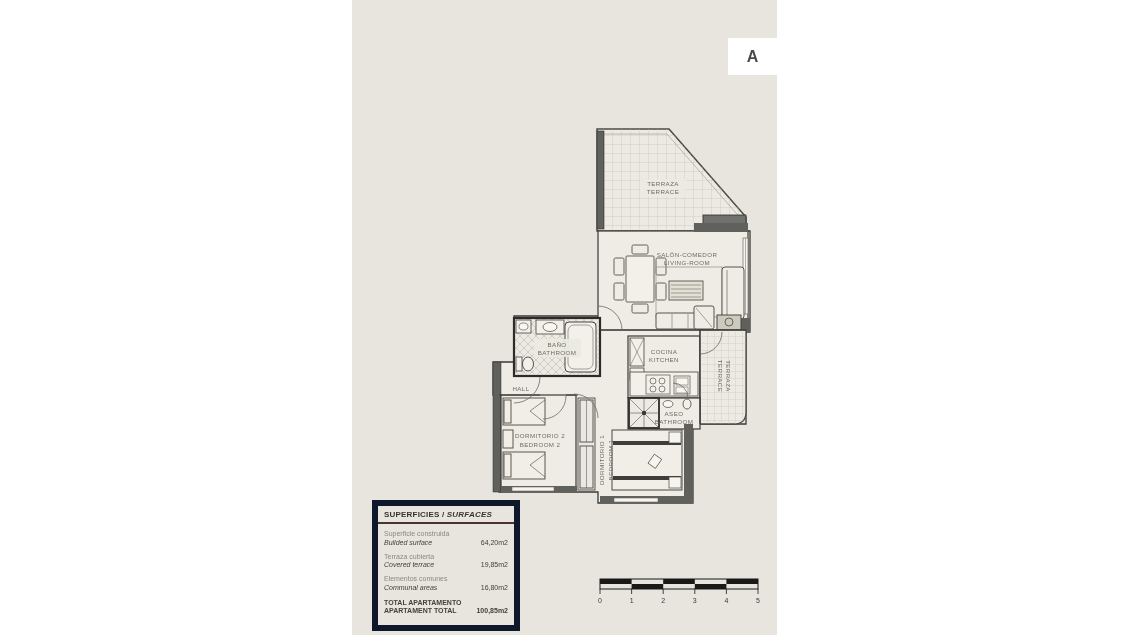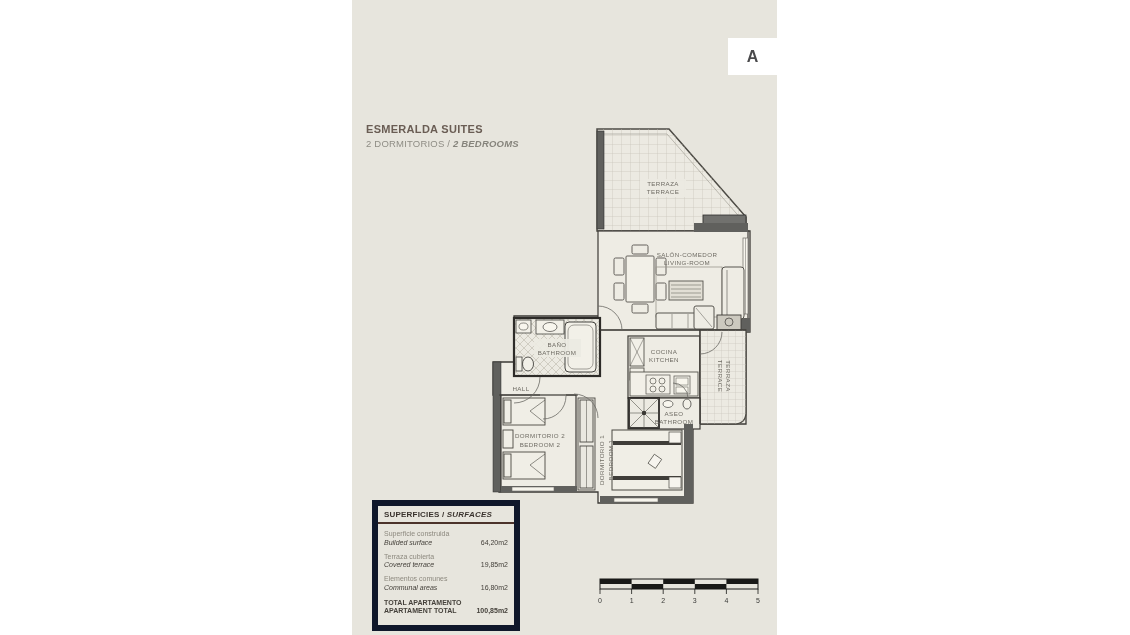--- a/index.html
+++ b/index.html
@@ -46,24 +46,20 @@
 </style>
 </head>
 <body>
 
 <div class="page">
 
   <div class="plan-letter">
     <span>A</span>
   </div>
 
-  <div class="header">
-    <div class="title">ESMERALDA SUITES</div>
-    <div class="subtitle"><span>2 DORMITORIOS / </span><span class="en">2 BEDROOMS</span></div>
-  </div>
 
   <div class="plan-wrap">
     <svg width="290" height="382" viewBox="480 124 290 382">
       <defs>
         <pattern id="tiles" width="9" height="9" patternUnits="userSpaceOnUse">
           <path d="M9 0 H0 V9" fill="none" stroke="#c6c3b6" stroke-width="0.7"></path>
         </pattern>
         <pattern id="tilesSmall" width="7" height="7" patternUnits="userSpaceOnUse">
           <path d="M7 0 H0 V7" fill="none" stroke="#c3c0b3" stroke-width="0.6"></path>
         </pattern>

